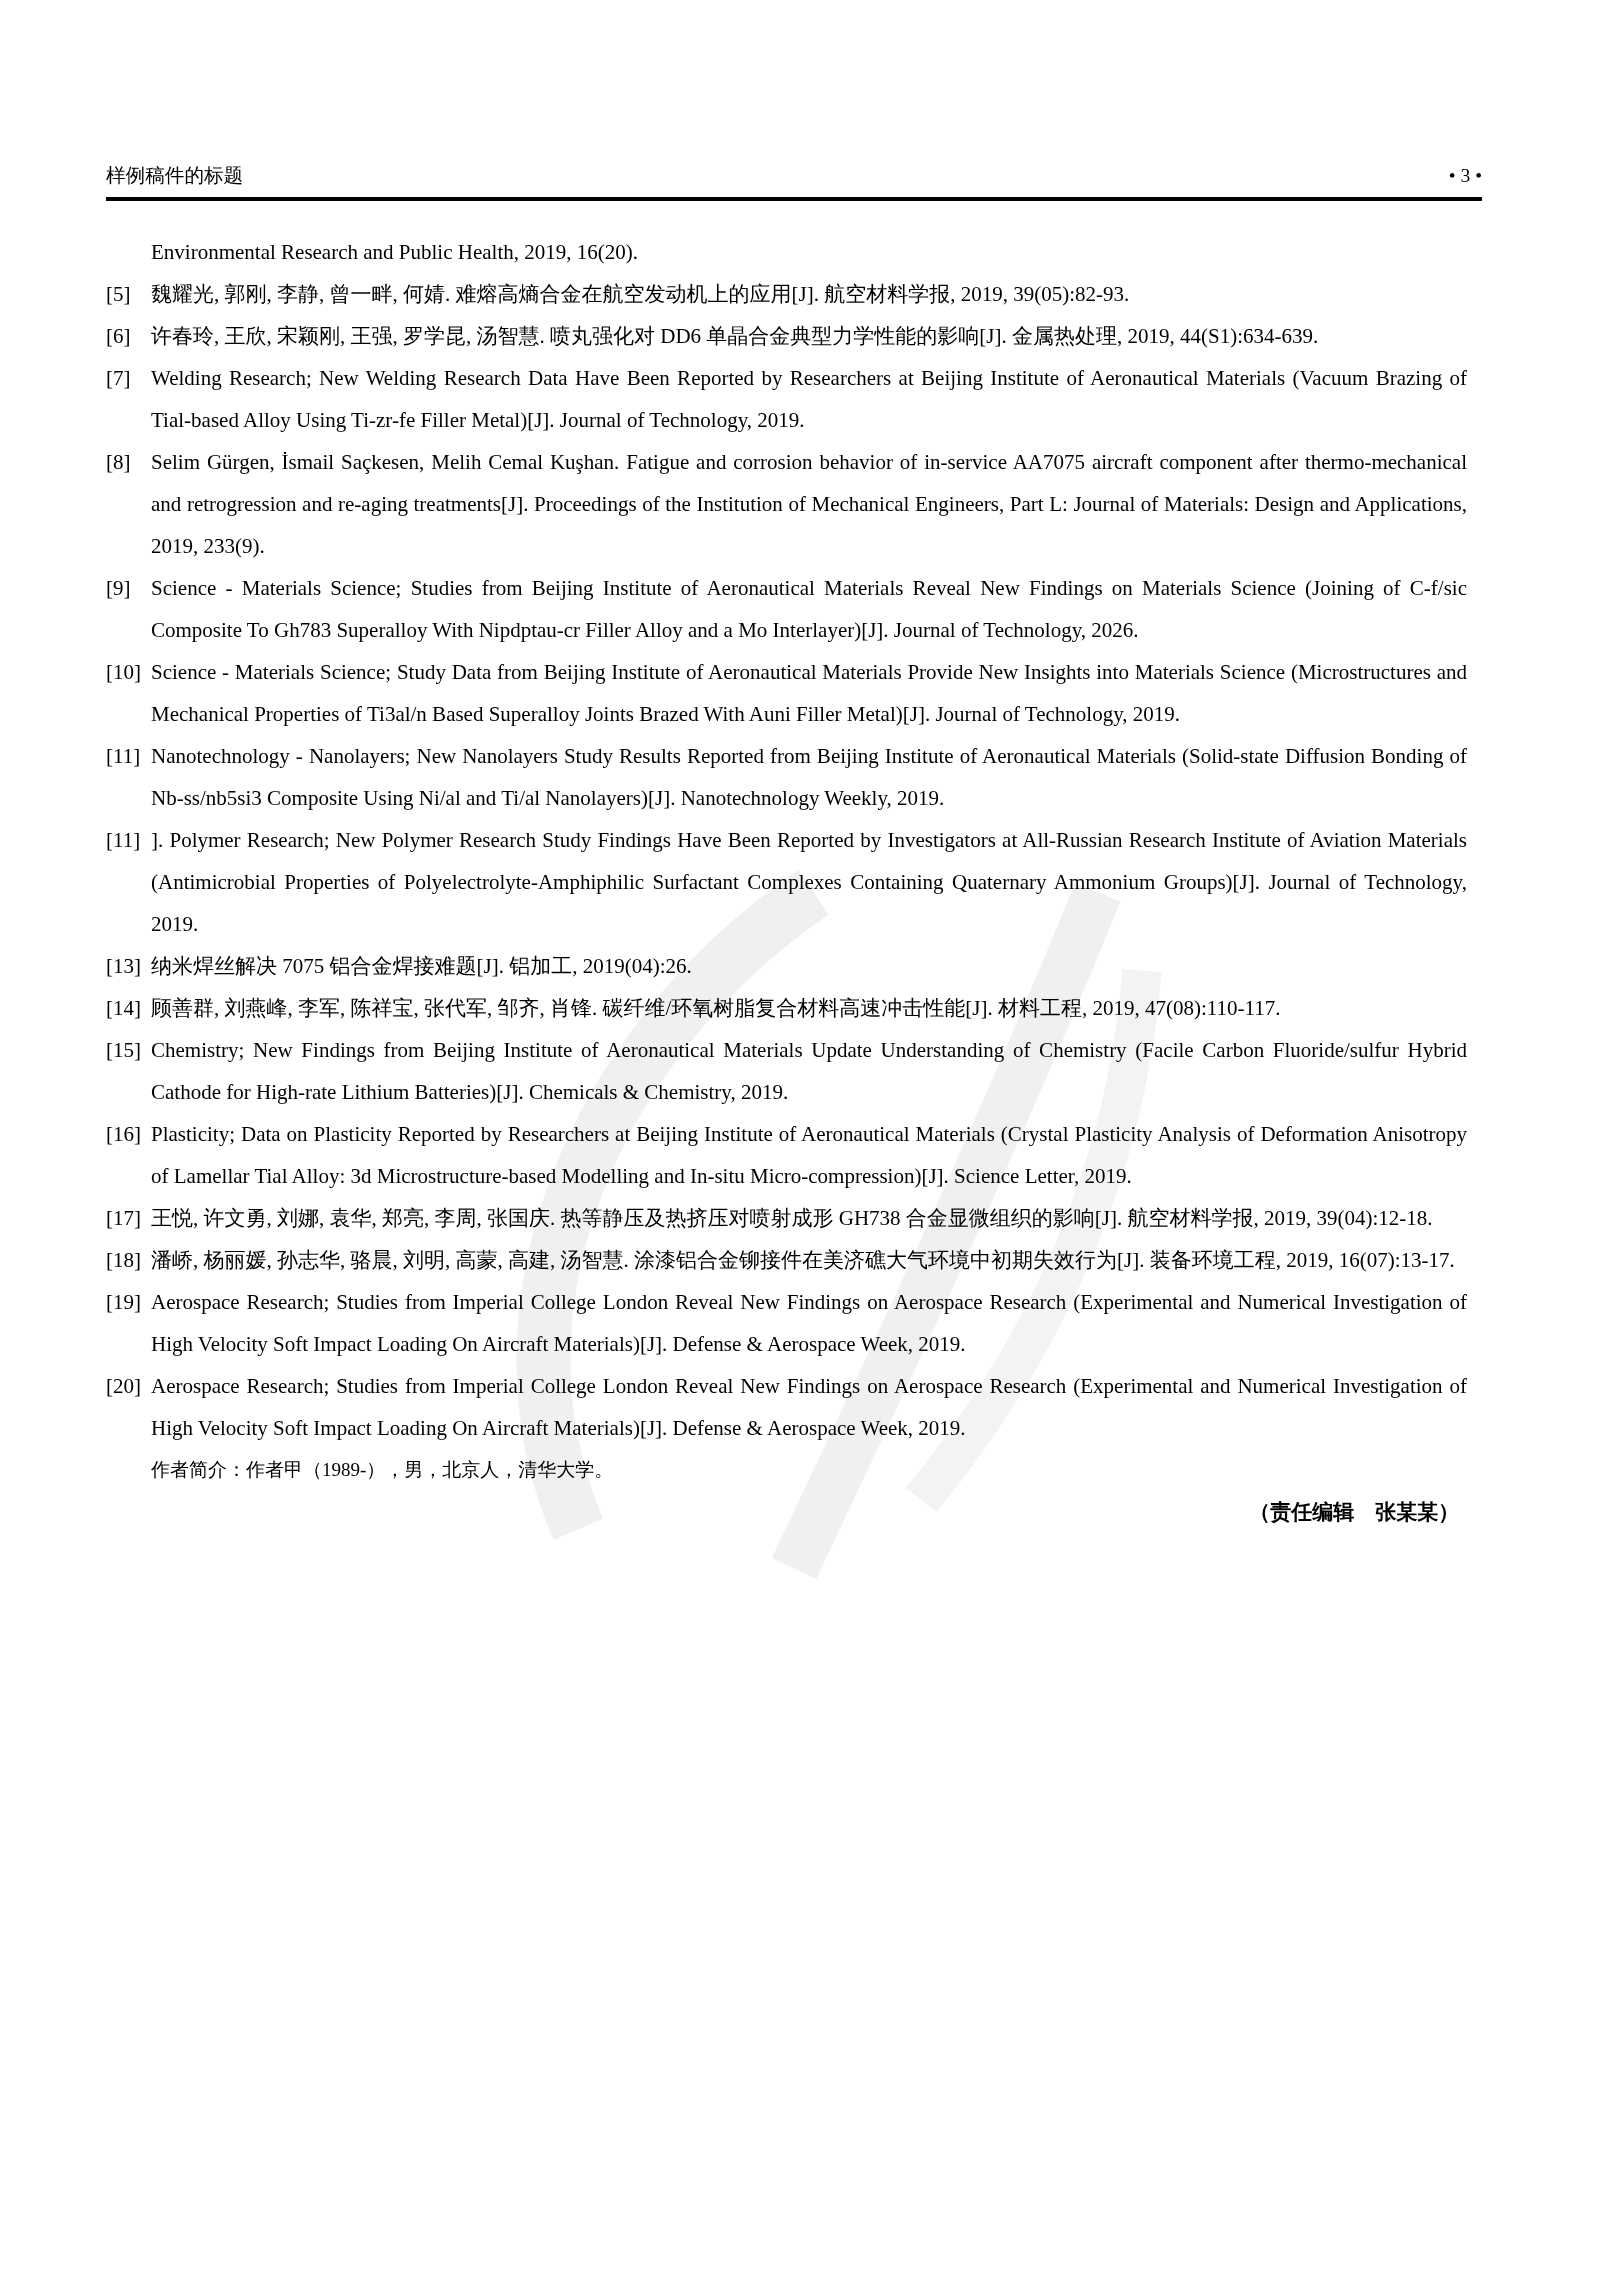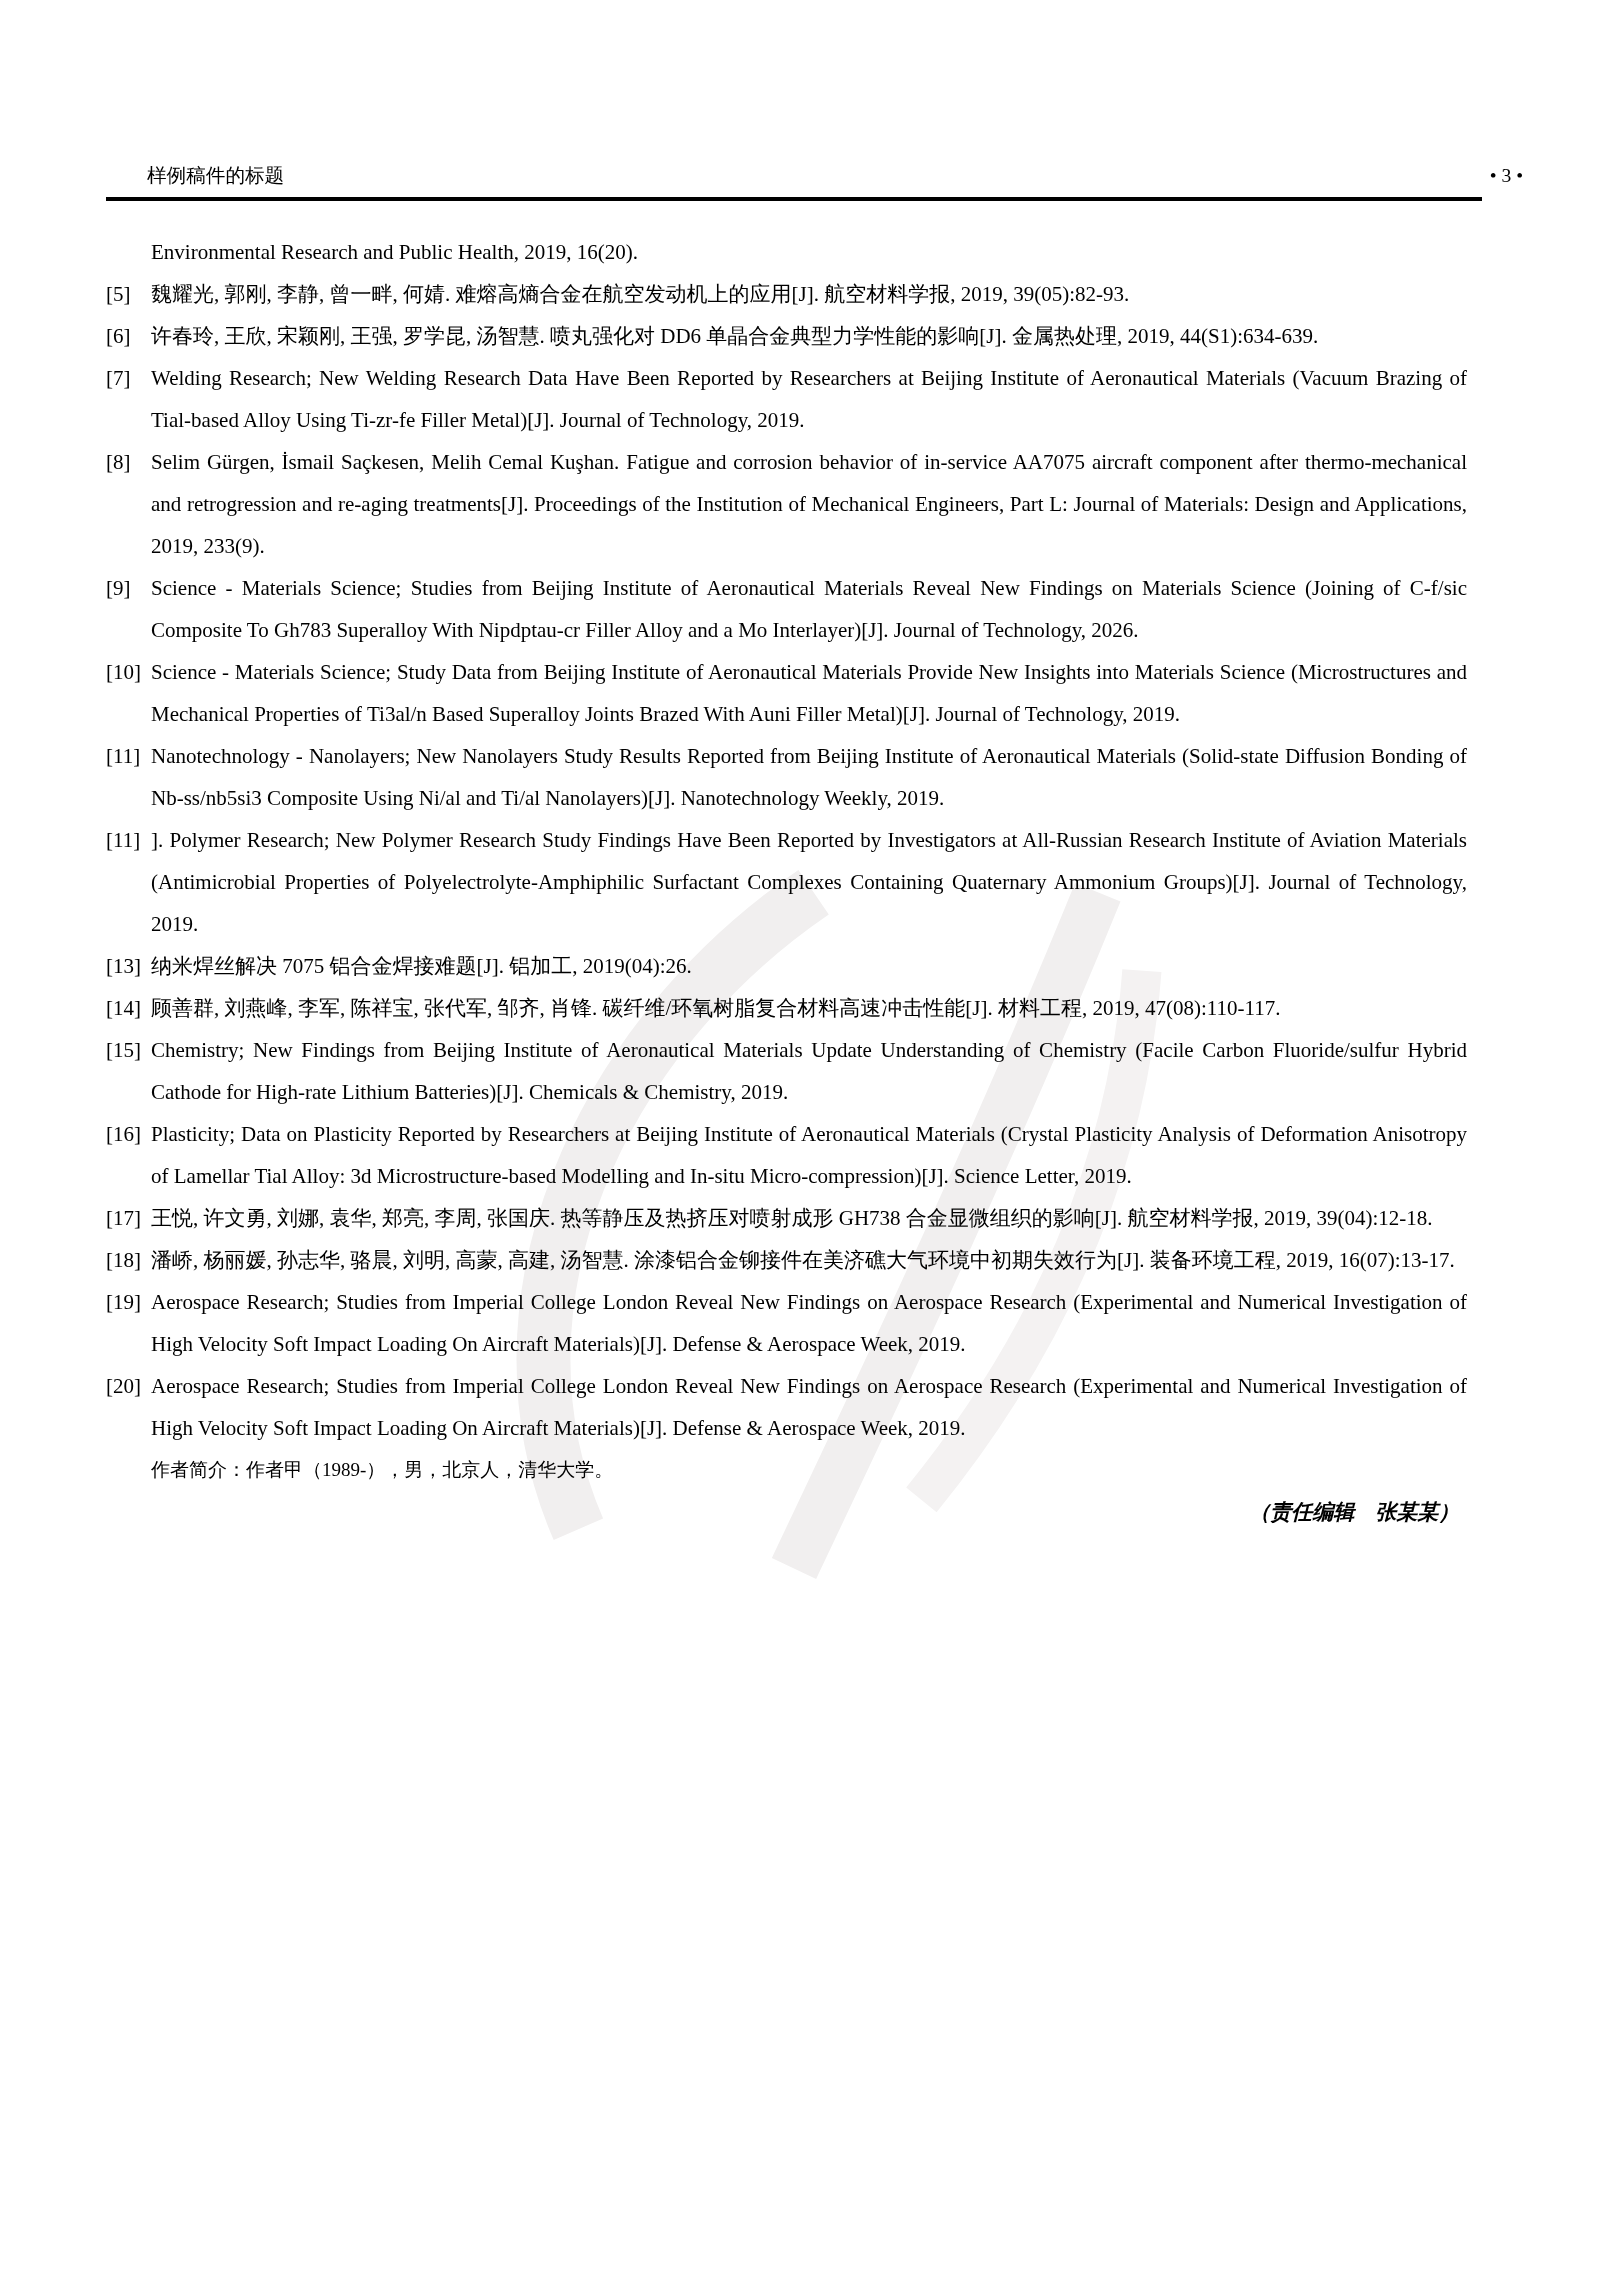--- a/index.html
+++ b/index.html
@@ -8,36 +8,36 @@
     width:1621px;height:2293px;
     margin:0 auto;
     background:#ffffff;
     color:#000;
     font-family:"Liberation Serif","DejaVu Serif",serif;
     overflow:hidden;
   }
   .page-header{
     position:absolute;left:106px;top:163px;width:1376px;
     display:flex;justify-content:space-between;align-items:flex-end;
-    font-size:19.6px;line-height:25.5px;margin-left:41px;
+    font-size:19.6px;line-height:25.5px;
   }
   .header-rule{
     position:absolute;left:106px;top:197px;width:1376px;height:3.9px;
     background:#000;
   }
   .content{
     position:absolute;left:106px;top:231px;width:1361px;
     font-size:21px;line-height:42px;
     text-align:justify;
   }
   .lead{padding-left:45px;}
   .ref{position:relative;padding-left:45px;}
   .ref-label{position:absolute;left:0;top:0;width:45px;text-align:left;}
   .bio{padding-left:45px;font-size:19px;}
-  .editor{text-align:right;font-weight:bold;padding-right:7.8px;font-style:italic;}
+  .editor{text-align:right;font-weight:bold;padding-right:7.8px;}
   .watermark{
     position:absolute;left:353px;top:745px;width:882px;height:902px;
     pointer-events:none;
   }
 </style>
 </head>
 <body>
 
 <div class="page">
 

